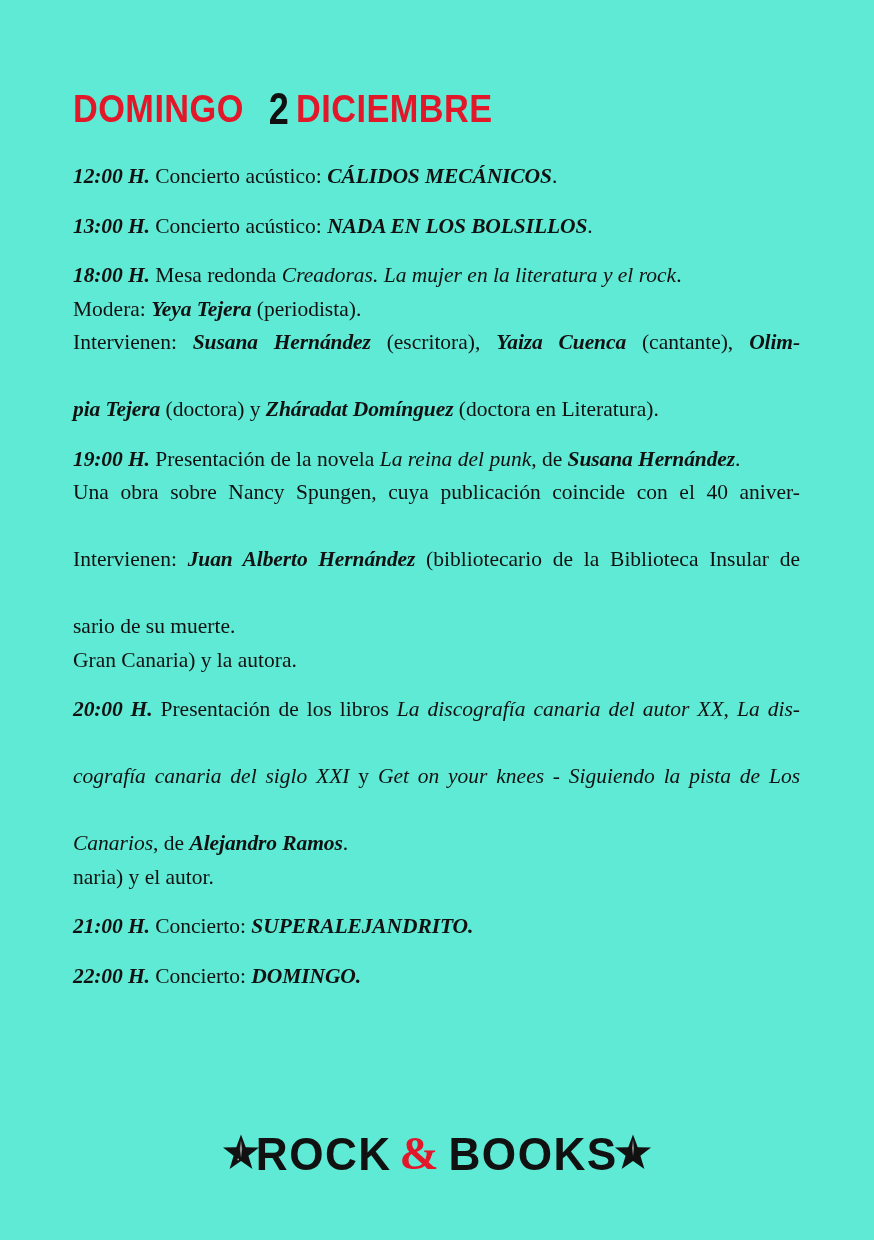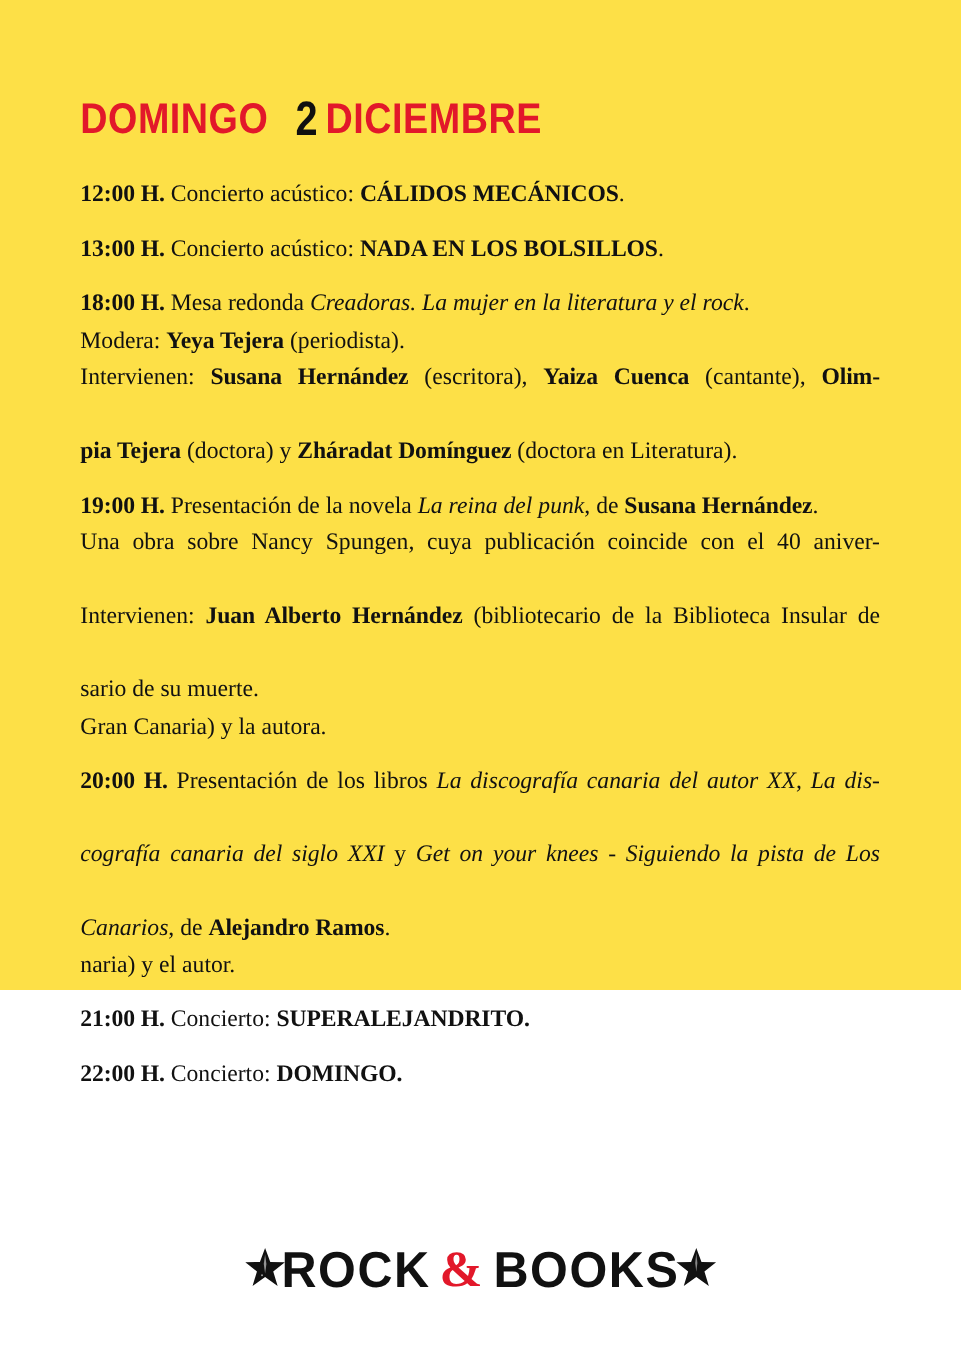--- a/index.html
+++ b/index.html
@@ -13,22 +13,22 @@
     position: relative;
     font-family: "Liberation Serif", "DejaVu Serif", serif;
     color: #111111;
     overflow: hidden;
   }
 
   .page {
     position: absolute;
     left: 0; top: 0;
     width: 874px;
-    height: 900px;
-    background: #fde047;
+    height: 1240px;
+    background: #5eead4;
   }
 
   
   .heading {
     position: absolute;
     left: 73px;
     top: 84px;
     width: 727px;
     height: 46px;
     white-space: nowrap;
@@ -79,20 +79,21 @@
   }
   .entry .ln.justify-all::after {
     content: "";
     display: inline-block;
     width: 100%;
     height: 0;
   }
   b, .bold {
     font-weight: bold;
     letter-spacing: -0.1px;
+    font-style: italic;
   }
   i, .ital {
     font-style: italic;
   }
 
   
   .logo {
     position: absolute;
     left: 0;
     top: 1112px;

